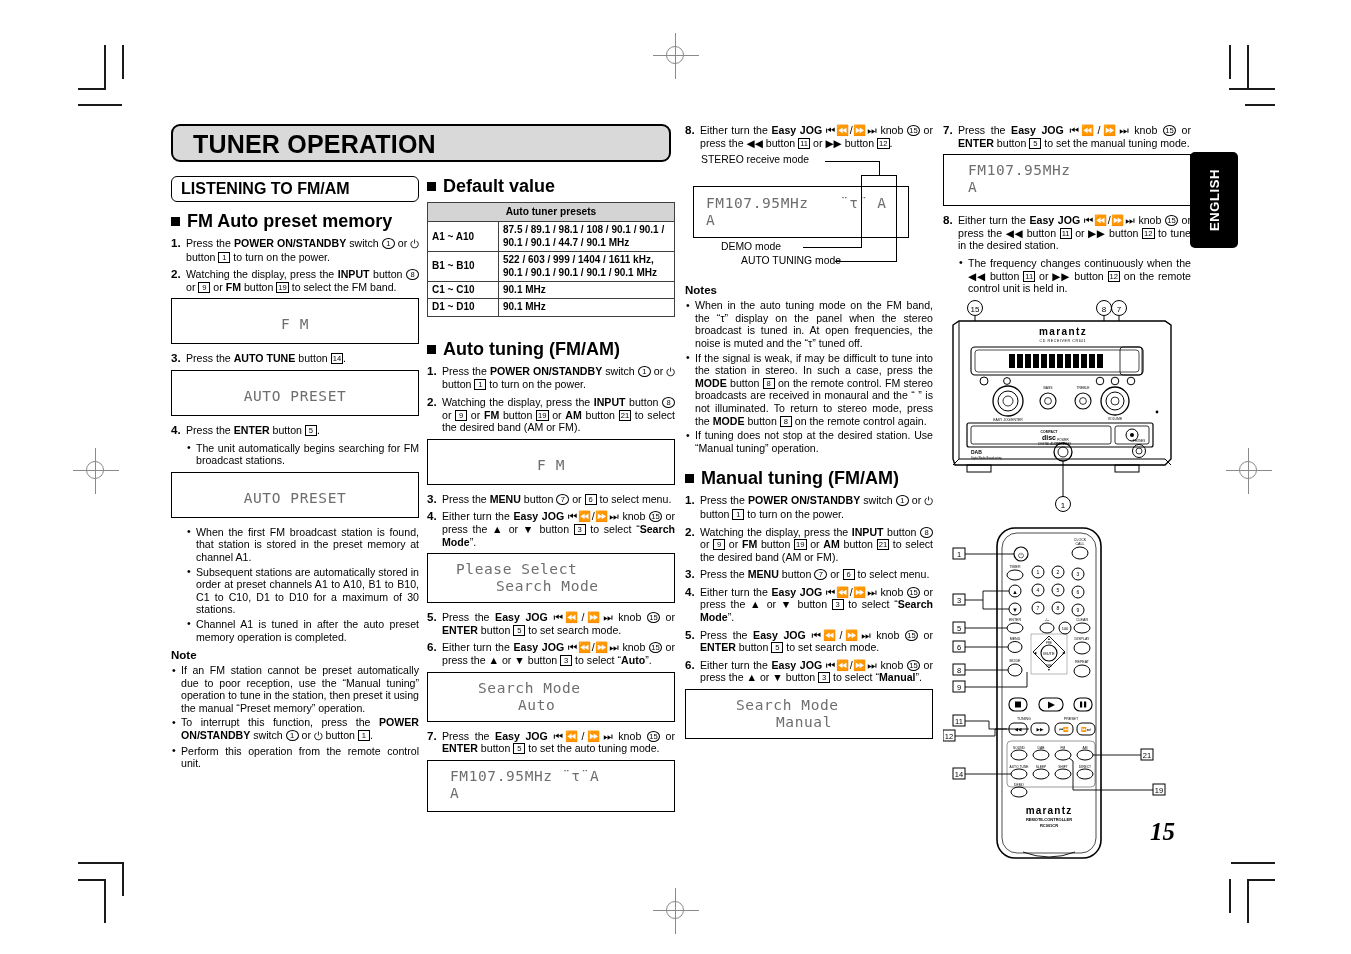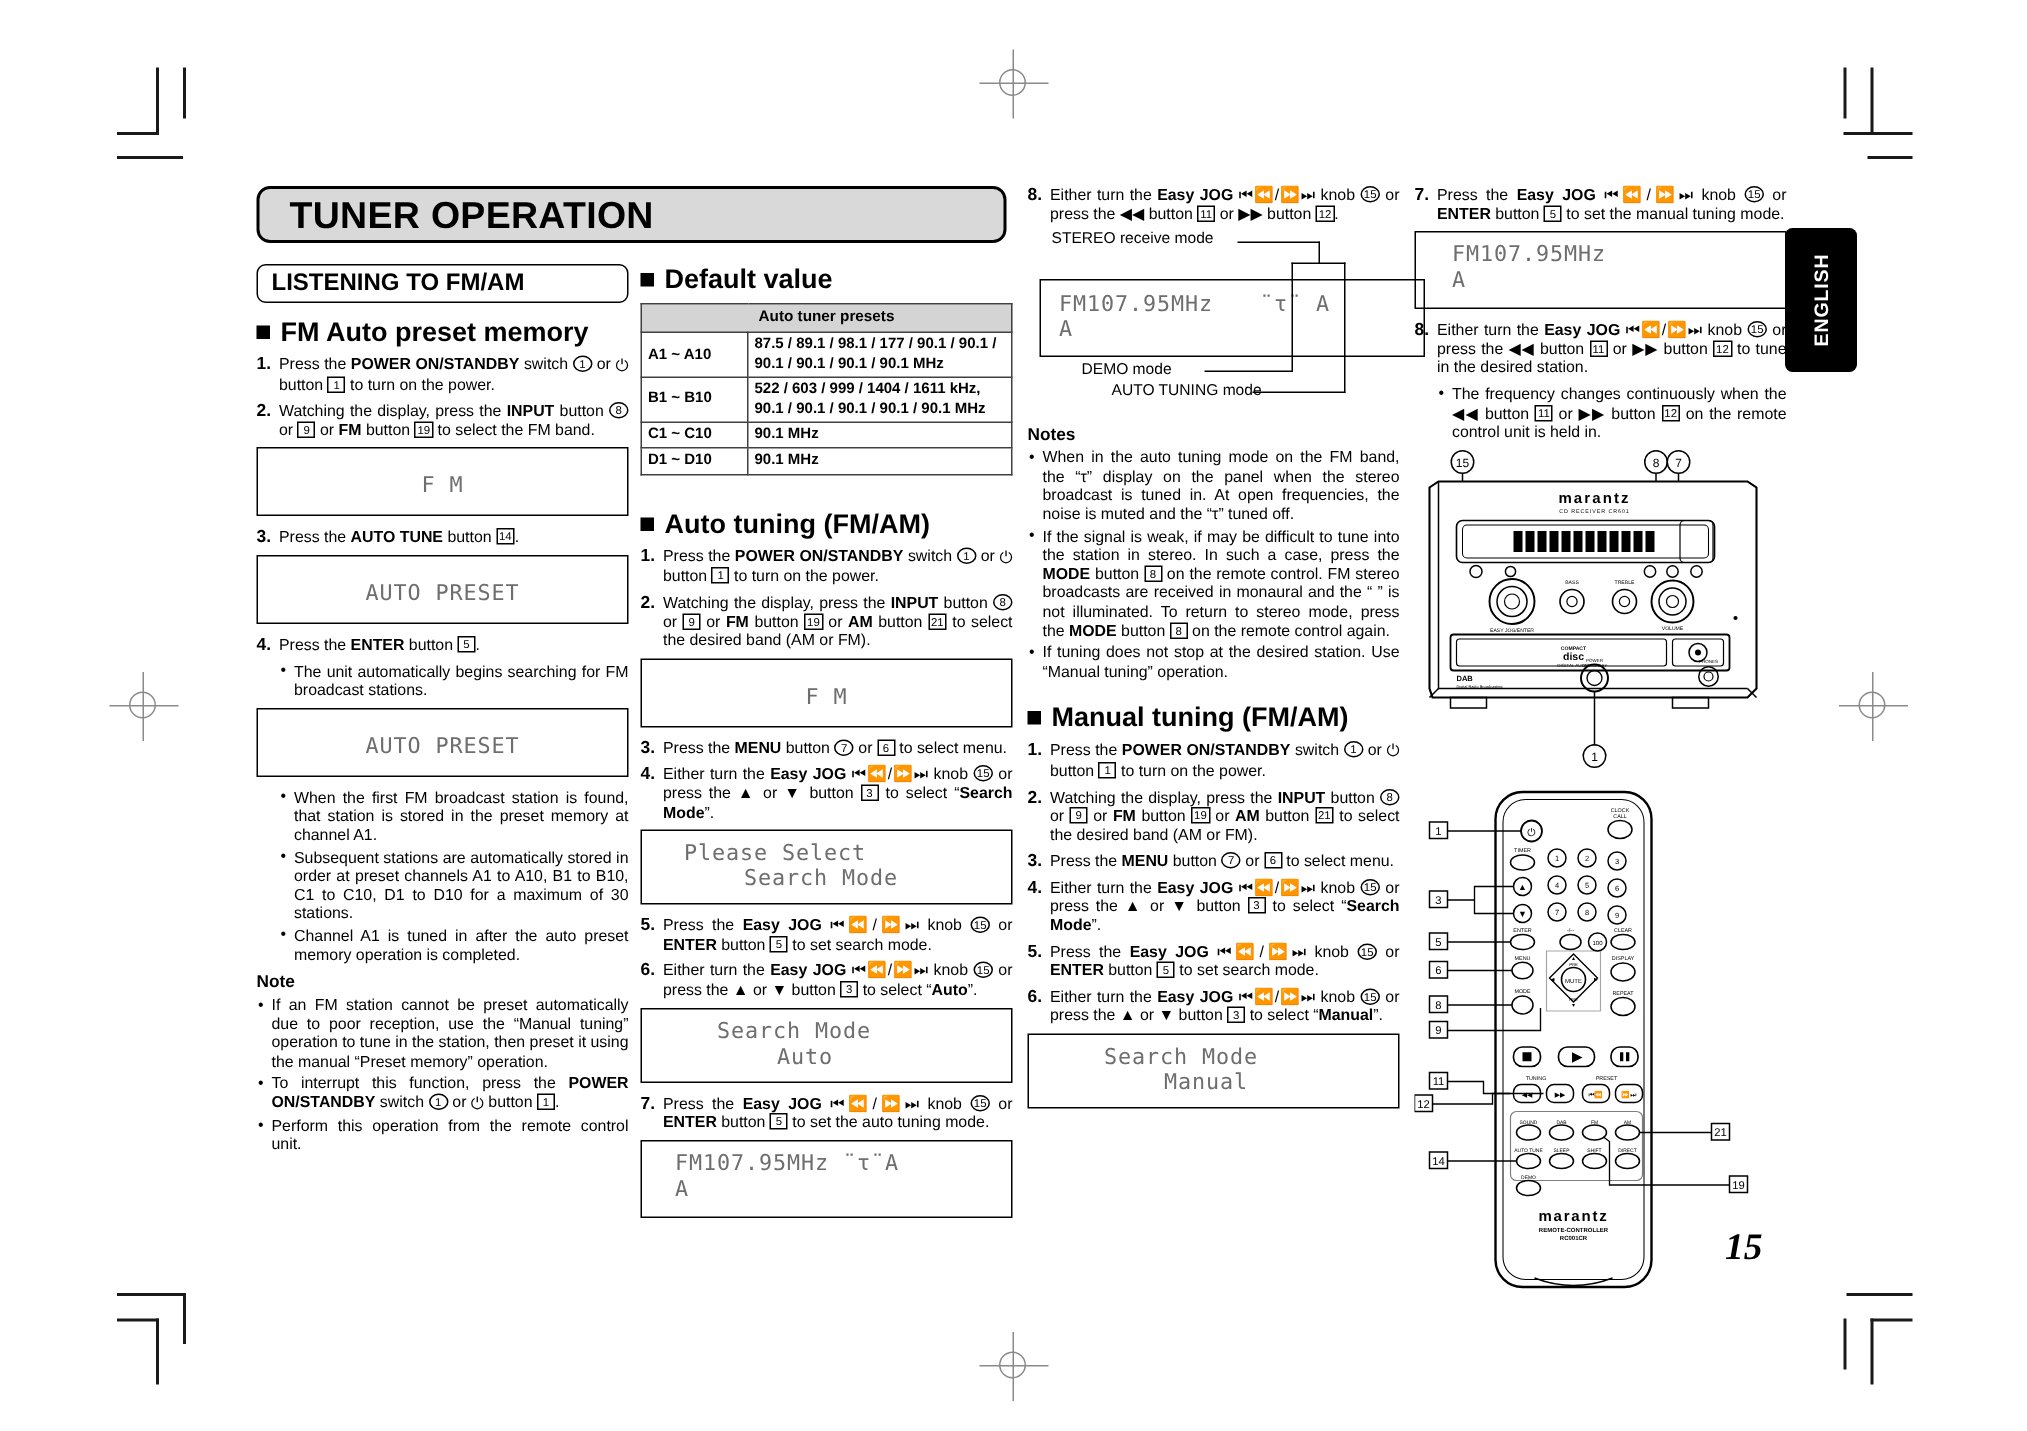--- a/index.html
+++ b/index.html
@@ -250,21 +250,21 @@
         <span>Default value</span>
       </h3>
 
       <table class="dv">
         <tbody>
             <tr>
           <th colspan="2">Auto tuner presets</th>
         </tr>
         <tr>
           <td class="k">A1 ~ A10</td>
-          <td>87.5 / 89.1 / 98.1 / 177 / 90.1 / 90.1 / 90.1 / 90.1 / 90.1 / 90.1 MHz</td>
+          <td>87.5 / 89.1 / 98.1 / 108 / 90.1 / 90.1 / 90.1 / 90.1 / 44.7 / 90.1 MHz</td>
         </tr>
         <tr>
           <td class="k">B1 ~ B10</td>
           <td>522 / 603 / 999 / 1404 / 1611 kHz, 90.1 / 90.1 / 90.1 / 90.1 / 90.1 MHz</td>
         </tr>
         <tr>
           <td class="k">C1 ~ C10</td>
           <td>90.1 MHz</td>
         </tr>
         <tr>
@@ -337,21 +337,21 @@
       </div>
 
       <div class="callout-wrap" style="height:124px;margin-top:2px;">
         <div class="co-lbl" style="position:absolute;left:16px;top:0;">STEREO receive mode</div>
         <div class="ln" style="left:140px;top:7px;width:55px;height:1.2px;"></div>
         <div class="ln" style="left:194px;top:7px;width:1.2px;height:15px;"></div>
         <div class="ln" style="left:176px;top:21px;width:36px;height:1.2px;"></div>
         <div class="ln" style="left:176px;top:21px;width:1.2px;height:12px;"></div>
         <div class="ln" style="left:211px;top:21px;width:1.2px;height:12px;"></div>
 
-        <div class="lcd tall" style="position:absolute;left:8px;top:32px;width:257px;margin:0;padding:8px 12px;">
+        <div class="lcd tall" style="position:absolute;left:8px;top:32px;width:216px;margin:0;padding:8px 12px;">
           <div>
             <span>FM107.95MHz</span>
             <span style="padding-left:22px;">¨τ¨ A</span>
           </div>
           <div>A</div>
         </div>
 
         <div class="ln" style="left:176px;top:32px;width:1.2px;height:62px;"></div>
         <div class="ln" style="left:211px;top:32px;width:1.2px;height:76px;"></div>
         <div class="ln" style="left:118px;top:93px;width:59px;height:1.2px;"></div>

